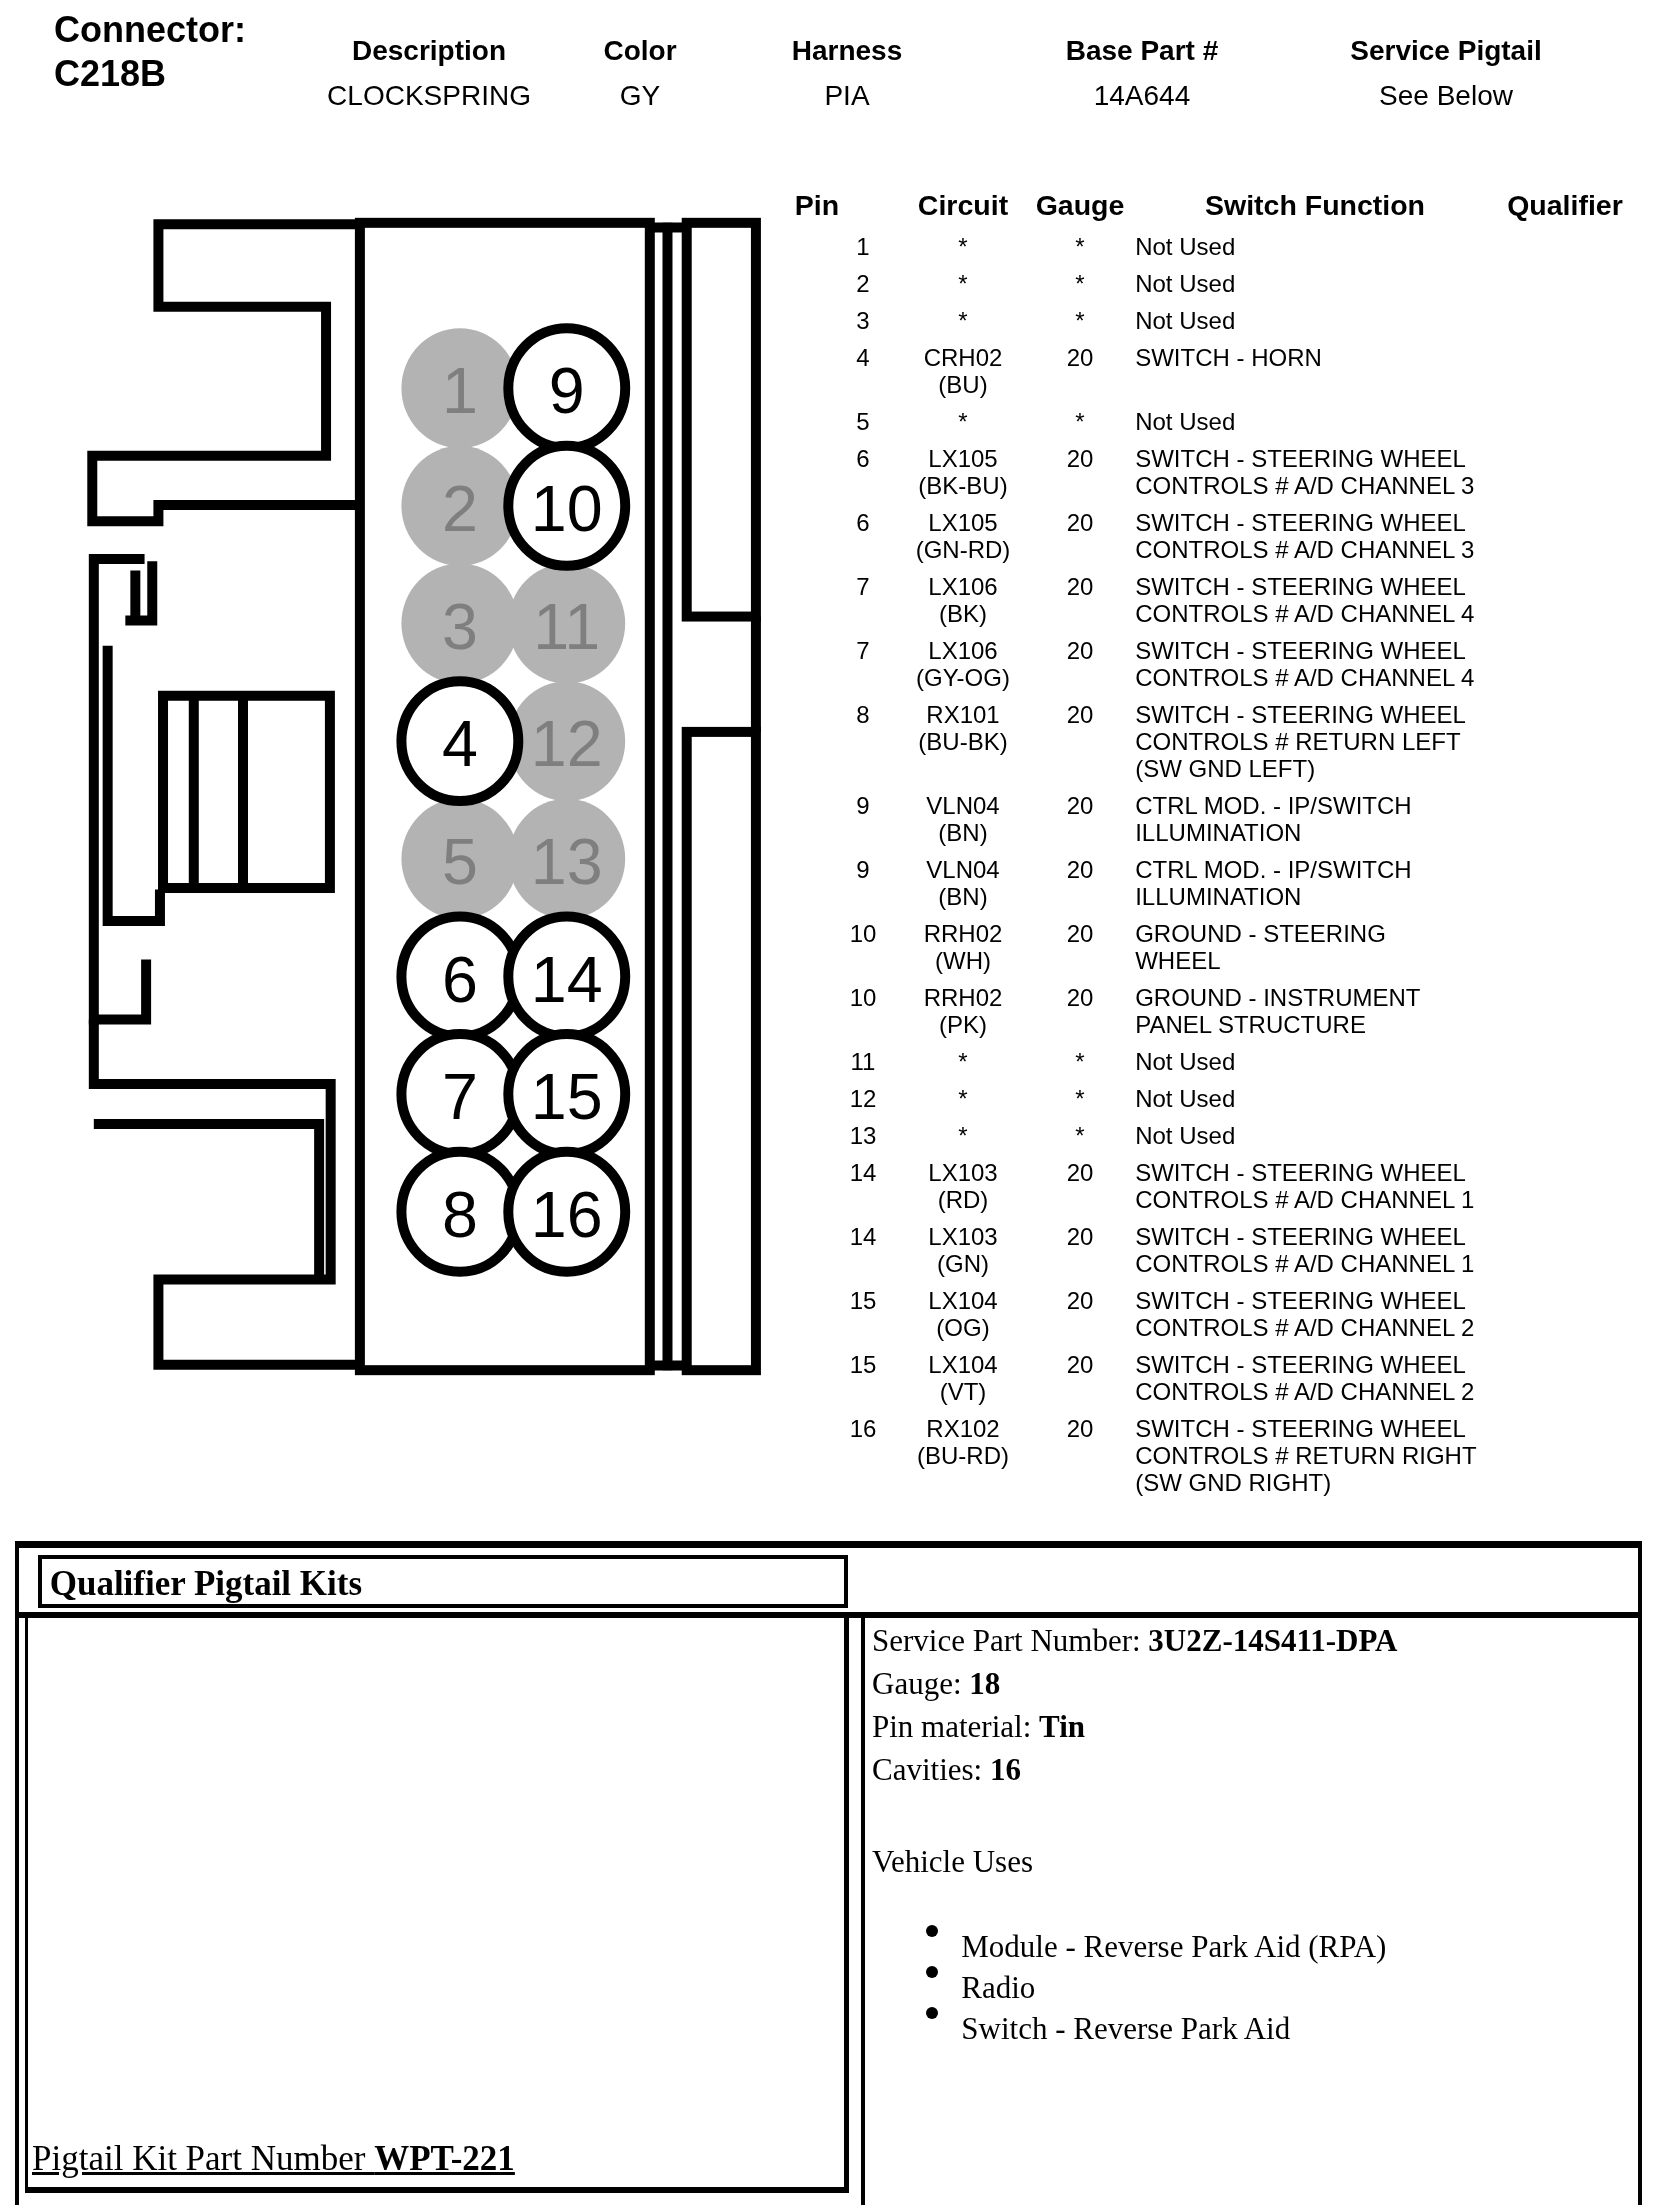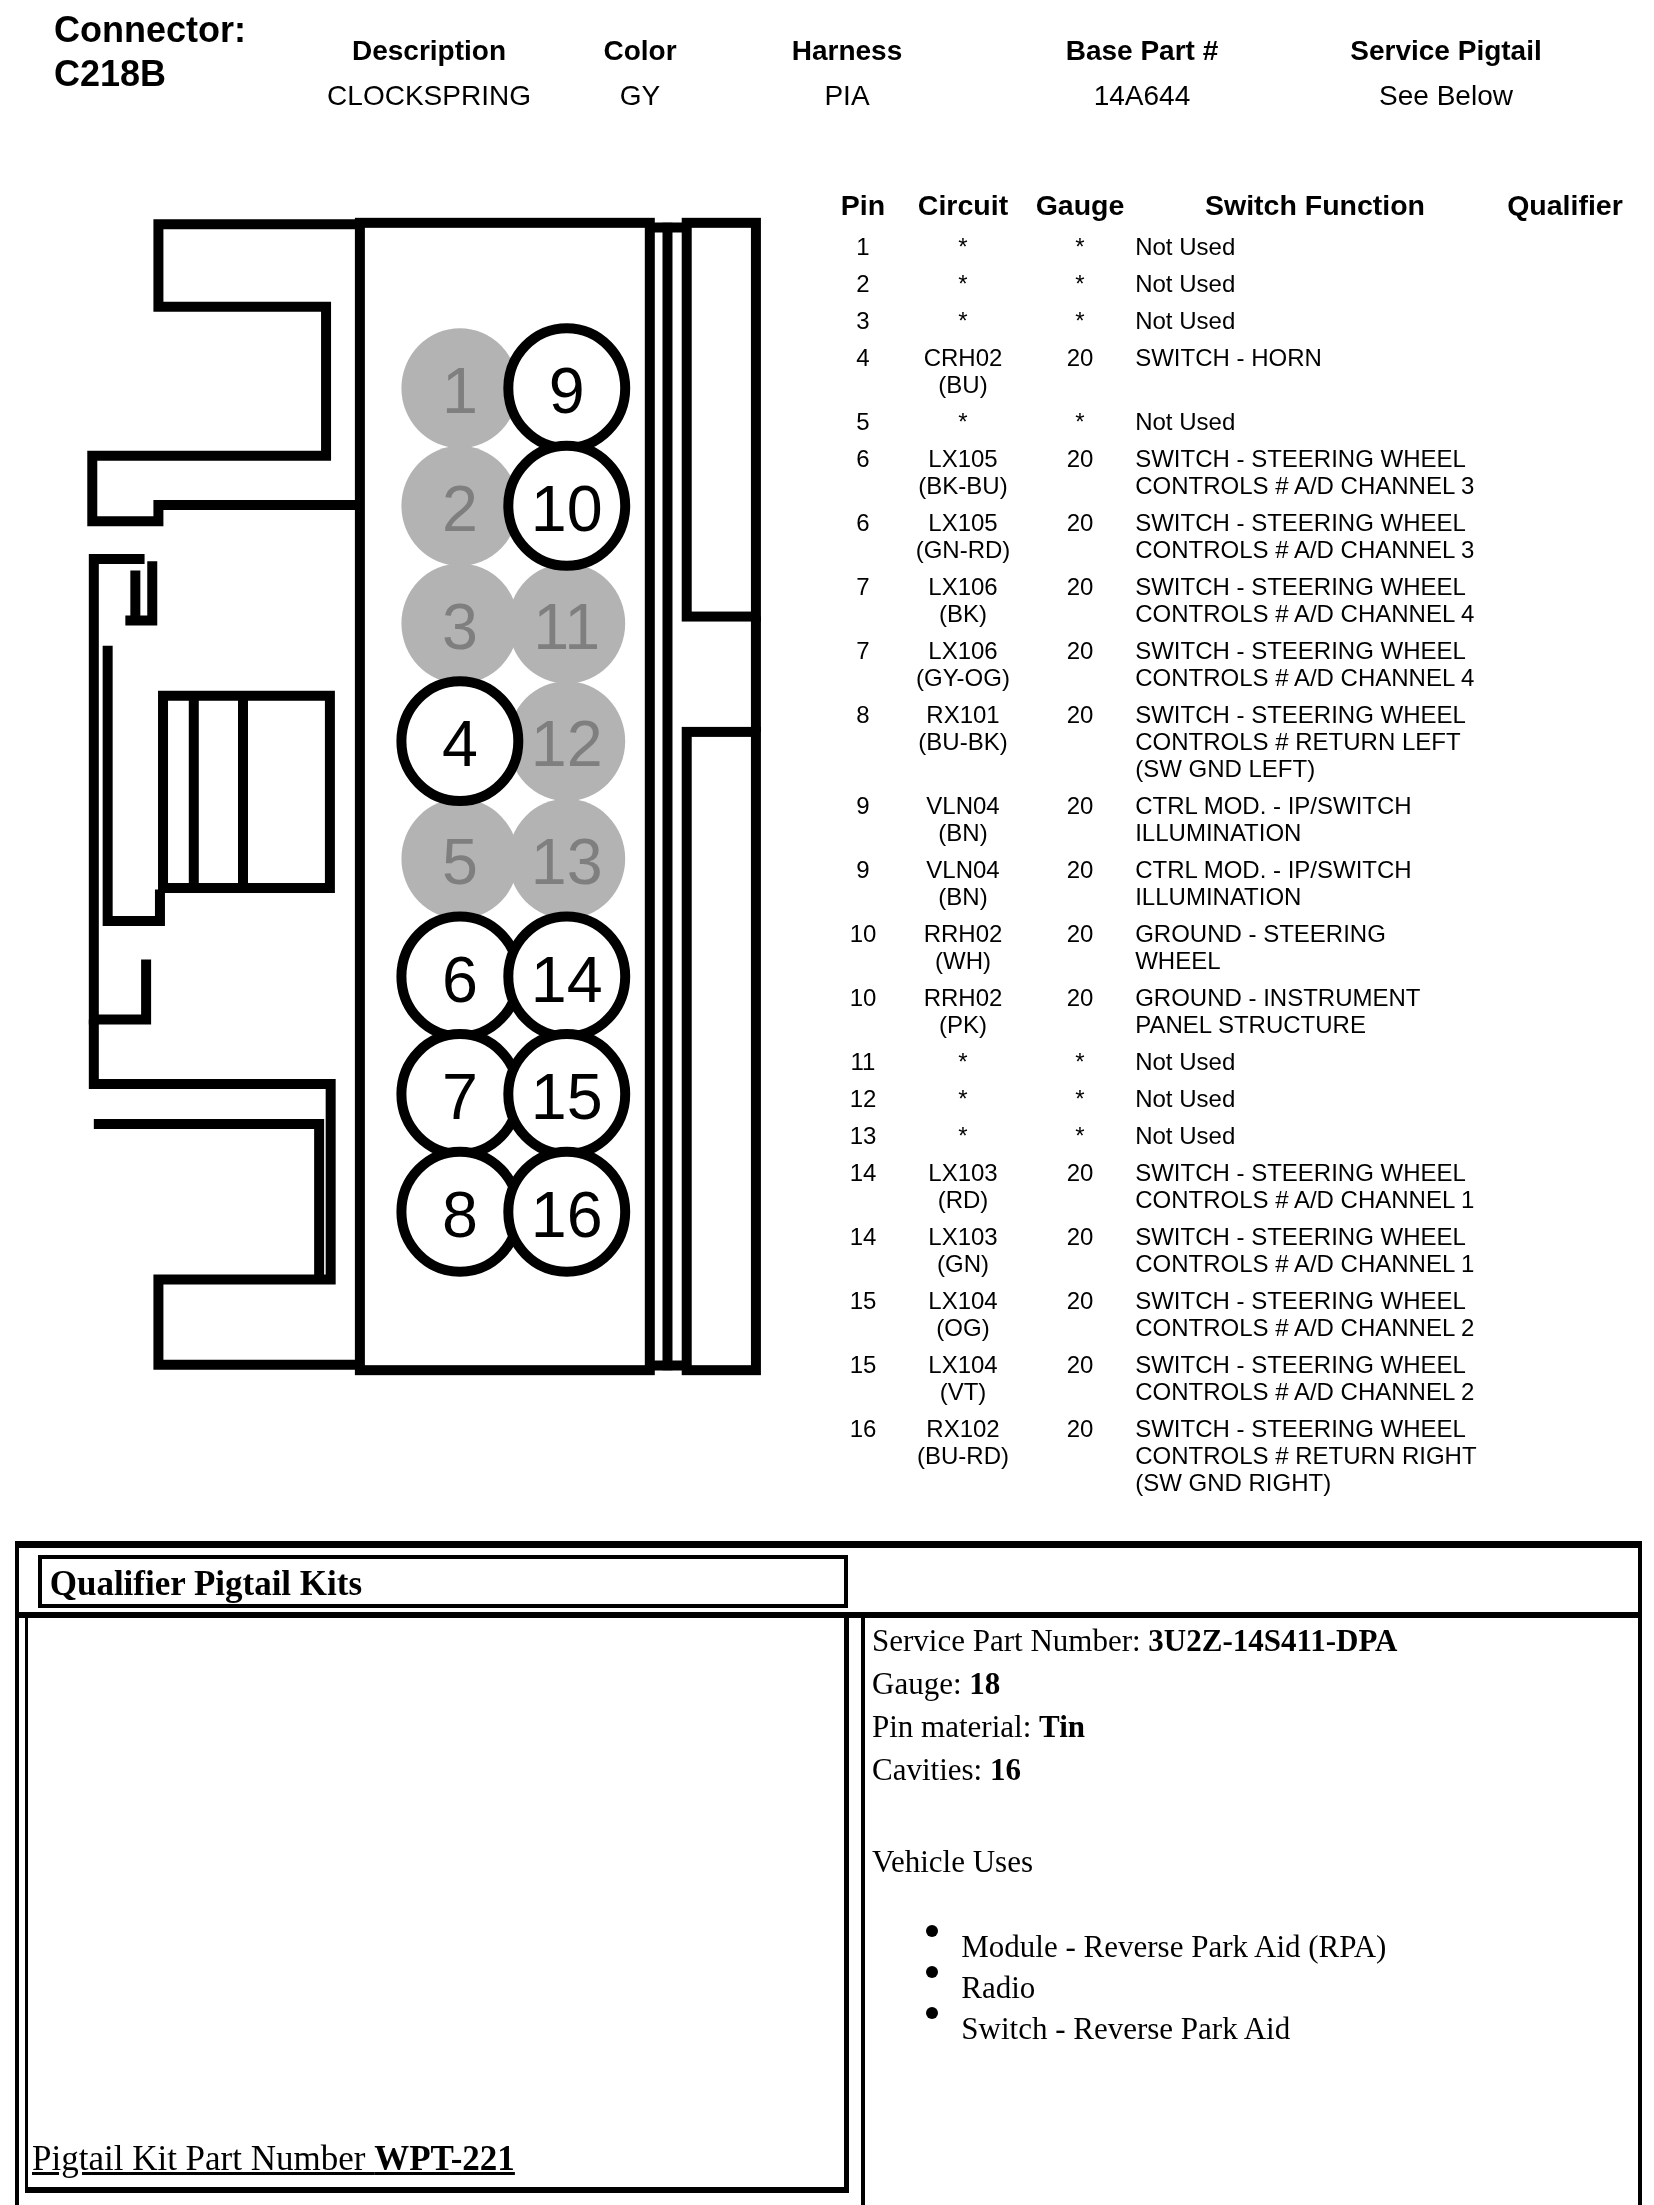--- a/index.html
+++ b/index.html
@@ -117,21 +117,21 @@
       <ellipse cx="737" cy="990" rx="76" ry="78" fill="#ffffff" stroke="#000" stroke-width="13"></ellipse>
       <text x="737" y="990" text-anchor="middle" dominant-baseline="central" dy="4" font-size="84" font-family="&quot;Liberation Sans&quot;, sans-serif" fill="#000000">14</text>
       <ellipse cx="737" cy="1143" rx="76" ry="78" fill="#ffffff" stroke="#000" stroke-width="13"></ellipse>
       <text x="737" y="1143" text-anchor="middle" dominant-baseline="central" dy="4" font-size="84" font-family="&quot;Liberation Sans&quot;, sans-serif" fill="#000000">15</text>
       <ellipse cx="737" cy="1296" rx="76" ry="78" fill="#ffffff" stroke="#000" stroke-width="13"></ellipse>
       <text x="737" y="1296" text-anchor="middle" dominant-baseline="central" dy="4" font-size="84" font-family="&quot;Liberation Sans&quot;, sans-serif" fill="#000000">16</text>
     </g>
 </svg>
 
 <div class="abs" id="pin-table-header">
-    <span style="left: 863px; text-align: center;">Pin</span>
+    <span style="left: 817px; text-align: center;">Pin</span>
     <span style="left: 963px;">Circuit</span>
     <span style="left: 1080px;">Gauge</span>
     <span style="left: 1315px;">Switch Function</span>
     <span style="left: 1565px;">Qualifier</span>
   </div>
 <div class="abs" id="pin-table-rows">
     <div class="pin-row">
       <div class="cell-pin">
         <div>1</div>
       </div>

